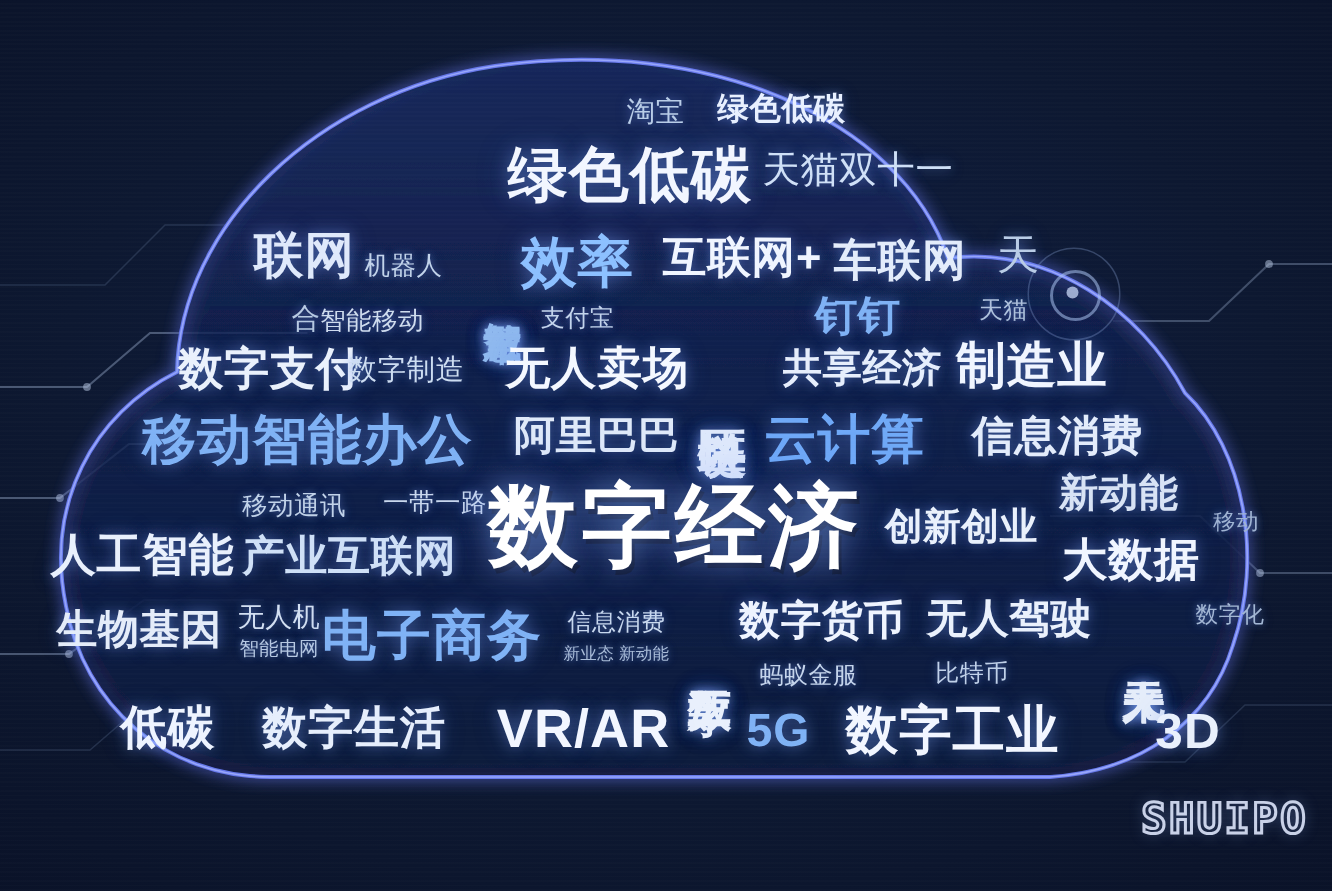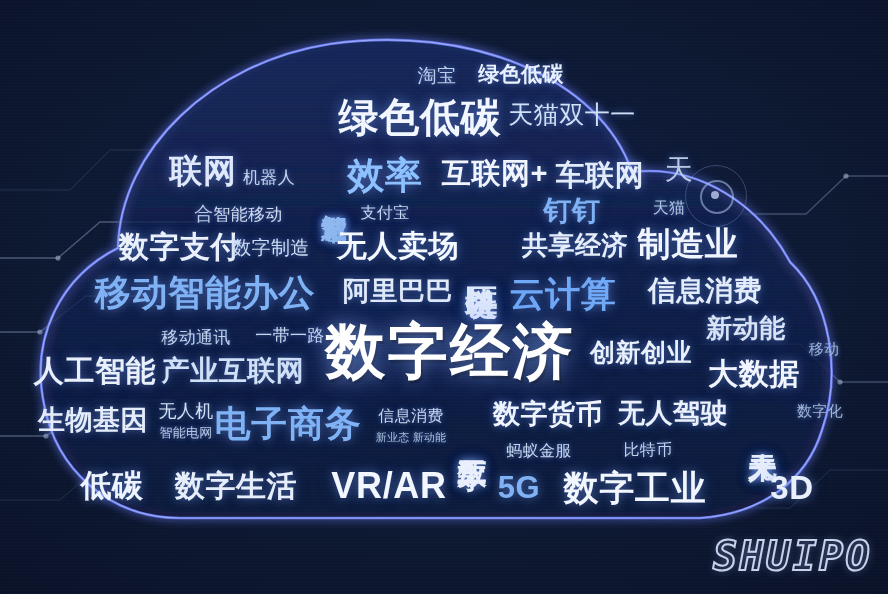--- a/index.html
+++ b/index.html
@@ -33,27 +33,26 @@
   .hero{
     position:absolute;z-index:22;transform:translate(-50%,-50%);
     font-weight:900;color:#ffffff;white-space:nowrap;
     font-family:"Liberation Sans","DejaVu Sans",sans-serif;
     text-shadow:0 0 18px rgba(150,185,255,.55), 0 0 44px rgba(90,130,255,.35), 2px 3px 0 rgba(10,18,40,.85);
     letter-spacing:.04em;
   }
 
   
   .watermark{
-    position:absolute;z-index:60;right:16px;bottom:15px;
+    position:absolute;z-index:60;right:16px;bottom:32px;
     font-family:"DejaVu Sans Mono","Liberation Mono",monospace;
-    font-weight:700;font-size:40px;letter-spacing:.06em;
+    font-weight:700;font-size:28px;letter-spacing:.06em;
     color:transparent;
     -webkit-text-stroke:2px rgba(225,233,255,.88);
     text-shadow:0 0 10px rgba(150,180,255,.35);
-    font-style:italic;
   }
 
   .radar{position:absolute;z-index:8;border-radius:50%;border:1px solid rgba(150,175,225,.30);}
   .radar.inner{border:2px solid rgba(170,195,240,.55);}
   .radar.dot{background:rgba(200,215,245,.75);border:none;}
 </style>
 </head>
 <body>
 
 <div id="stage">

